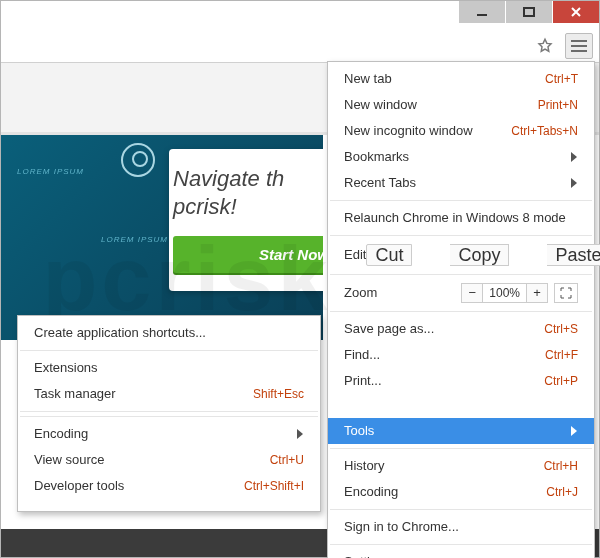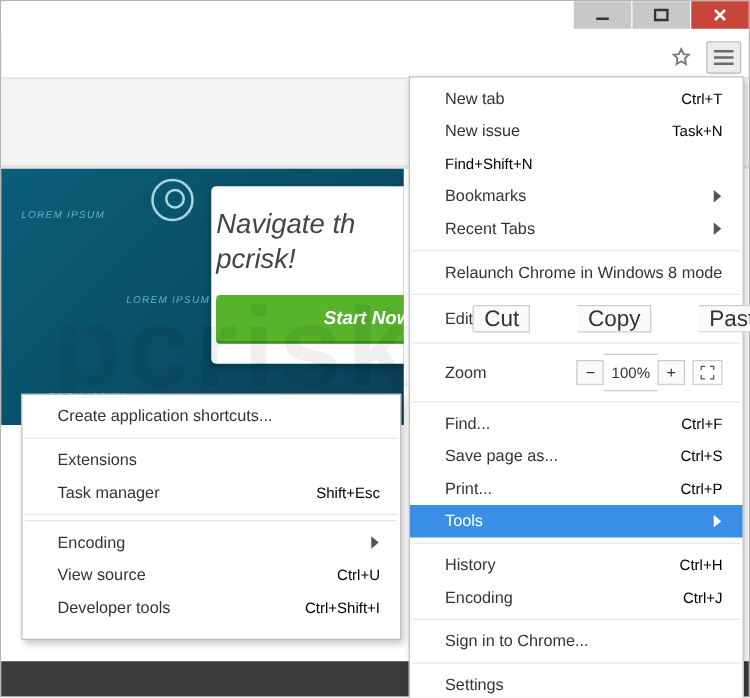--- a/index.html
+++ b/index.html
@@ -21,32 +21,32 @@
   .personicon{ position:absolute; left:120px; top:8px; width:34px; height:34px; border:2px solid #a9d6e2; border-radius:50%; }
   .personicon:after{ content:""; position:absolute; left:9px; top:6px; width:12px; height:12px; border:2px solid #a9d6e2; border-radius:50%;}
   .card { position: absolute; left: 168px; top: 14px; width: 180px; background: #fff; border-radius: 4px; padding: 16px 4px 18px; box-shadow: 0 2px 6px rgba(0,0,0,.25); }
   .card h2 { font-size: 22px; font-weight: 400; color: #444; line-height: 1.25; }
   .startbtn { margin-top: 16px; background: #57b32b; color: #fff; font-weight: 600; font-size: 15px; text-align: right; padding: 10px 16px; border-radius: 3px; box-shadow: 0 2px 0 #3d8b18; }
   .footer { position: absolute; left: 0; bottom: 0; width: 100%; height: 28px; background: #3b3b3b; color: #ddd; font-size: 12px; display: flex; align-items: center; justify-content: flex-end; padding-right: 14px; gap: 6px; }
   .footer a { color: #ddd; text-decoration: underline; }
   .sep { color:#888; }
   
   .menu { position: absolute; top: 60px; right: 4px; width: 268px; background: #fff; border: 1px solid #bfbfbf; box-shadow: 2px 3px 6px rgba(0,0,0,.25); font-size: 13px; color: #333; padding: 4px 0; z-index: 20; }
-  .mi { display: flex; align-items: center; justify-content: space-between; padding: 4px 16px 4px 28px; line-height: 18px; white-space: nowrap; }
-  .mi .sc { color: #000000; font-size: 12px; }
-  .mi.hl { background: #3a8ee6; color: #fff; }
+  .mi { display: flex; align-items: center; justify-content: space-between; padding: 4px 16px 4px 16px; line-height: 18px; white-space: nowrap; }
+  .mi .sc { color: #c2410c; font-size: 12px; }
+  .mi.hl { background: #3a8ee6; color: #fff; margin-top: 24px; }
   .mi.hl .arrow path{ fill:#fff;}
   .arrow { width: 8px; height: 10px; }
   .msep { height: 1px; background: #e5e5e5; margin: 4px 2px; }
   .editgroup { display:flex; gap:0; }
   .ebtn { border:1px solid #ccc; padding: 1px 8px; font-size:18px; background:#fafafa; }
   .ebtn:first-child{ border-radius:2px 0 0 2px;} .ebtn:last-child{border-radius:0 2px 2px 0;} .ebtn + .ebtn{ border-left:none;margin-left:38px;}
   .zoomgroup{ display:flex; align-items:center; gap:0;}
   .zbtn{ border:1px solid #ccc; width:22px; height:20px; display:flex;align-items:center;justify-content:center; font-size:13px; background:#fafafa;}
-  .zval{ border-top:1px solid #ccc;border-bottom:1px solid #ccc; height:30px; padding:0 6px; display:flex;align-items:center; font-size:12px;}
+  .zval{ border-top:1px solid #ccc;border-bottom:1px solid #ccc; height:20px; padding:0 6px; display:flex;align-items:center; font-size:12px;}
   .zfull{ border:1px solid #ccc; width:24px;height:20px;margin-left:6px;display:flex;align-items:center;justify-content:center;}
   
   .submenu { position: absolute; top: 314px; left: 16px; width: 304px; background: #fff; border: 1px solid #bfbfbf; box-shadow: 2px 3px 6px rgba(0,0,0,.25); font-size: 13px; color: #333; padding: 4px 0; z-index: 30; }
   .watermark{ position:absolute; left:50%; top:50%; transform:translate(-50%,-50%) rotate(0deg); font-size:90px; font-weight:700; color:rgba(0,0,0,.06); letter-spacing:4px; pointer-events:none; z-index:5; white-space:nowrap;}
 </style>
 </head>
 <body>
 
 <div class="window">
 
@@ -109,25 +109,26 @@
   </div>
 
   <div class="watermark">pcrisk.com</div>
 
   <div class="menu">
     <div class="mi">
         <span>New tab</span>
         <span class="sc">Ctrl+T</span>
       </div>
     <div class="mi">
-        <span>New issue</span>
-        <span class="sc">Task+N</span>
-      </div>
-    <div class="mi">
-        <span class="sc">Find+Shift+N</span>
+        <span>New window</span>
+        <span class="sc">Print+N</span>
+      </div>
+    <div class="mi">
+        <span>New incognito window</span>
+        <span class="sc">Ctrl+Tabs+N</span>
       </div>
     <div class="mi">
         <span>Bookmarks</span>
         <svg class="arrow" viewBox="0 0 8 10">
           <path fill="#555" d="M1 0l6 5-6 5z"></path>
         </svg>
       </div>
     <div class="mi">
         <span>Recent Tabs</span>
         <svg class="arrow" viewBox="0 0 8 10">
@@ -156,28 +157,28 @@
         <span class="zbtn">+</span>
         <span class="zfull">
             <svg width="12" height="12">
               <path fill="none" stroke="#555" d="M1 4V1h3M8 1h3v3M11 8v3H8M4 11H1V8"></path>
             </svg>
           </span>
       </span>
     </div>
     <div class="msep"></div>
     <div class="mi">
+        <span>Save page as...</span>
+        <span class="sc">Ctrl+S</span>
+      </div>
+    <div class="mi">
         <span>Find...</span>
         <span class="sc">Ctrl+F</span>
       </div>
     <div class="mi">
-        <span>Save page as...</span>
-        <span class="sc">Ctrl+S</span>
-      </div>
-    <div class="mi">
         <span>Print...</span>
         <span class="sc">Ctrl+P</span>
       </div>
     <div class="mi hl">
         <span>Tools</span>
         <svg class="arrow" viewBox="0 0 8 10">
           <path fill="#fff" d="M1 0l6 5-6 5z"></path>
         </svg>
       </div>
     <div class="msep"></div>

